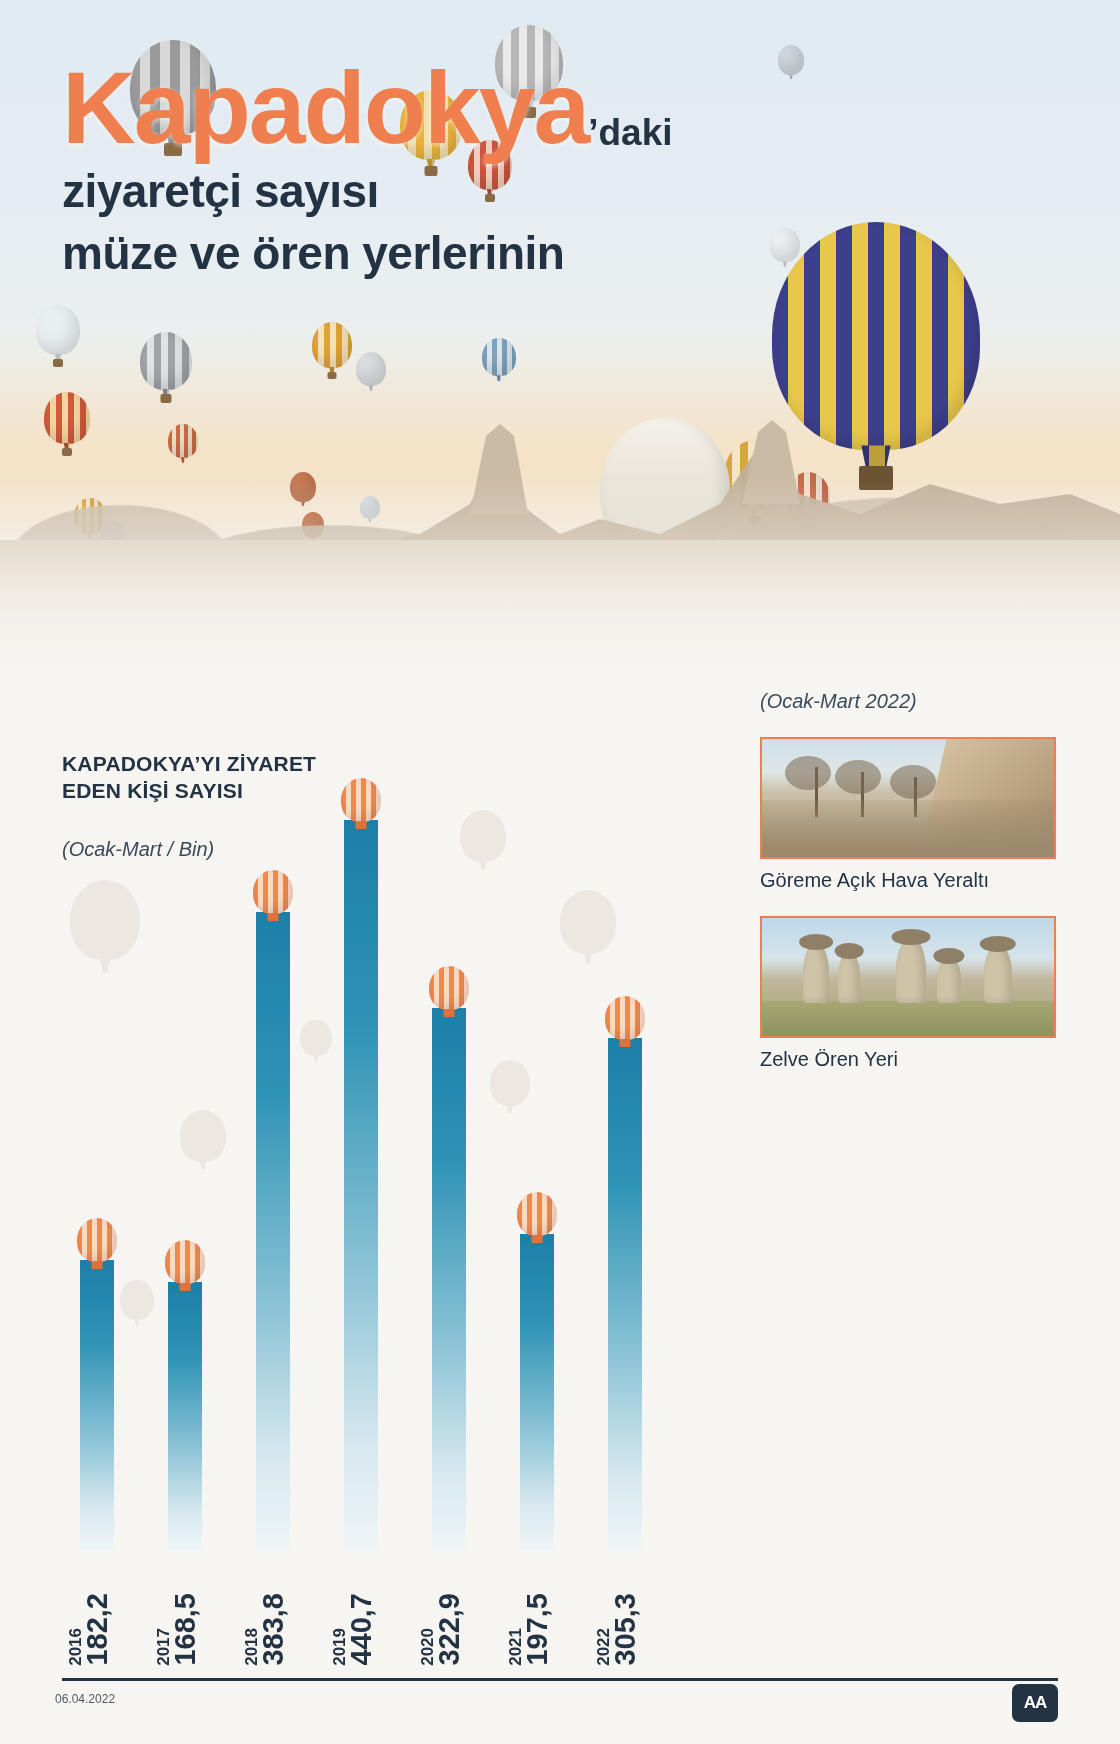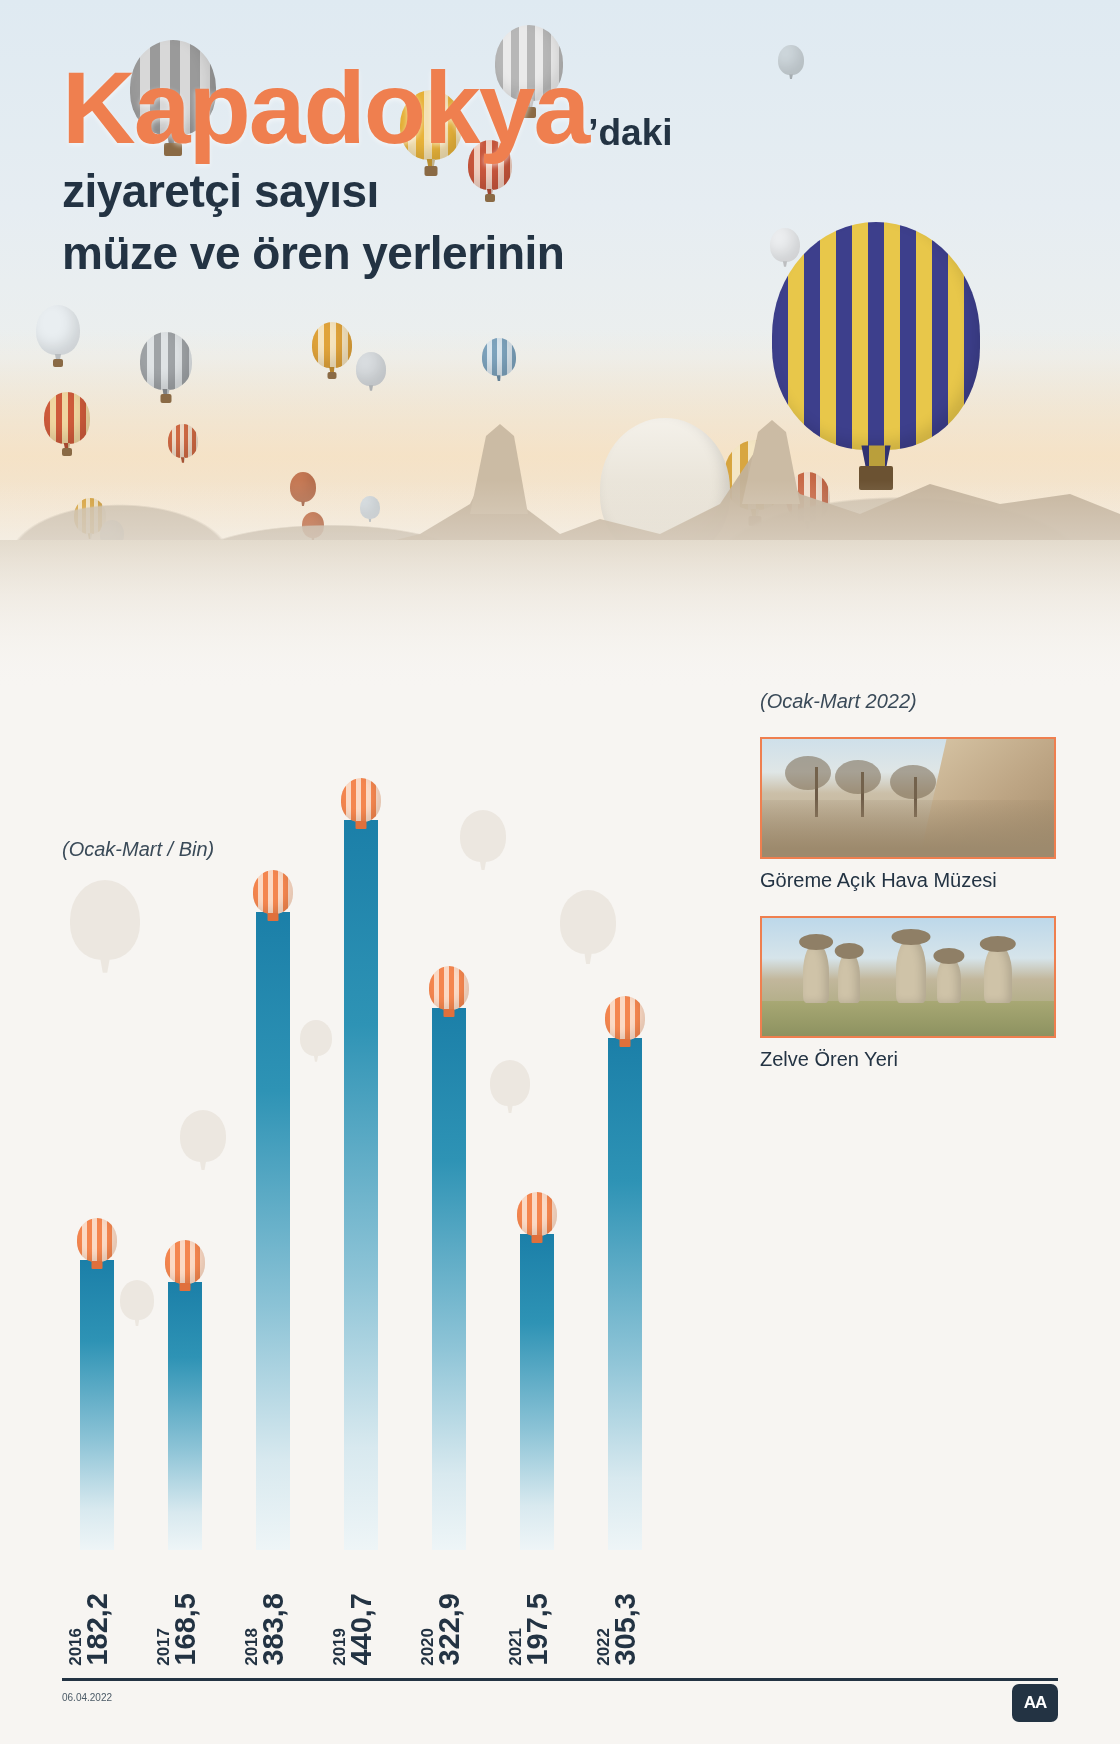--- a/index.html
+++ b/index.html
@@ -194,21 +194,21 @@
     position:absolute; right:12%; top:16%; width:66px; height:74%;
     background: radial-gradient(ellipse at 50% 30%, #d8c59f, #6d5132 75%);
     border-radius: 40px 40px 4px 4px;
   }
   .ph3 .floor{ position:absolute; left:0; bottom:0; width:100%; height:26%;
     background: linear-gradient(to bottom,#7d5e3c,#5d4529); }
 
   
   .footer { position: absolute; left: 0; bottom: 0; width: 1120px; height: 74px; }
   .rule { position: absolute; left: 62px; top: 8px; width: 996px; height: 3px; background: #233343; }
-  .date { position: absolute; left: 62px; top: 22px; font-size: 10px; color: #4b5a66; }
+  .date { position: absolute; left: 55px; top: 22px; font-size: 12px; color: #4b5a66; }
   .aa-logo {
     position: absolute; right: 62px; top: 14px; width: 46px; height: 38px;
     background: #233343; border-radius: 7px; color: #fff;
     font-size: 17px; font-weight: 800; letter-spacing: -1px;
     display: flex; align-items: center; justify-content: center;
   }
 </style>
 </head>
 <body>
 
@@ -319,20 +319,21 @@
       <div class="gb" style="left:70px; top:190px; width:70px; height:80px;"></div>
       <div class="gb" style="left:180px; top:420px; width:46px; height:52px;"></div>
       <div class="gb" style="left:460px; top:120px; width:46px; height:52px;"></div>
       <div class="gb" style="left:560px; top:200px; width:56px; height:64px;"></div>
       <div class="gb" style="left:300px; top:330px; width:32px; height:36px;"></div>
       <div class="gb" style="left:490px; top:370px; width:40px; height:46px;"></div>
       <div class="gb" style="left:120px; top:590px; width:34px; height:40px;"></div>
       <div class="gb" style="left:610px; top:470px; width:30px; height:34px;"></div>
     </div>
 
+    <div class="chart-title">KAPADOKYA’YI ZİYARET EDEN KİŞİ SAYISI</div>
     <div class="chart-sub">(Ocak-Mart / Bin)</div>
 
     <div class="bars">
 
       <div class="bar-col" style="left:18px;">
         <div class="bar-fill" style="height:290px;"></div>
         <div class="bar-balloon" style="bottom:282px;">
           <div class="bb-env">
               <div class="bb-basket"></div>
             </div>
@@ -415,21 +416,21 @@
 
     <div class="place">
       <div class="place-photo ph1">
         <div class="tw" style="left:18%; height:42%;"></div>
         <div class="twc" style="left:8%; top:14%;"></div>
         <div class="tw" style="left:34%; height:38%;"></div>
         <div class="twc" style="left:25%; top:18%;"></div>
         <div class="tw" style="left:52%; height:34%;"></div>
         <div class="twc" style="left:44%; top:22%;"></div>
       </div>
-      <div class="place-name">Göreme Açık Hava Müzesi</div>
+      <div class="place-name">Göreme Açık Hava Yeraltı</div>
     </div>
 
     <div class="place">
       <div class="place-photo ph2">
         <div class="grass"></div>
         <div class="chim" style="left:14%; width:26px; height:52%;"></div>
         <div class="chim" style="left:26%; width:22px; height:44%;"></div>
         <div class="chim" style="left:46%; width:30px; height:56%;"></div>
         <div class="chim" style="left:60%; width:24px; height:40%;"></div>
         <div class="chim" style="left:76%; width:28px; height:50%;"></div>

